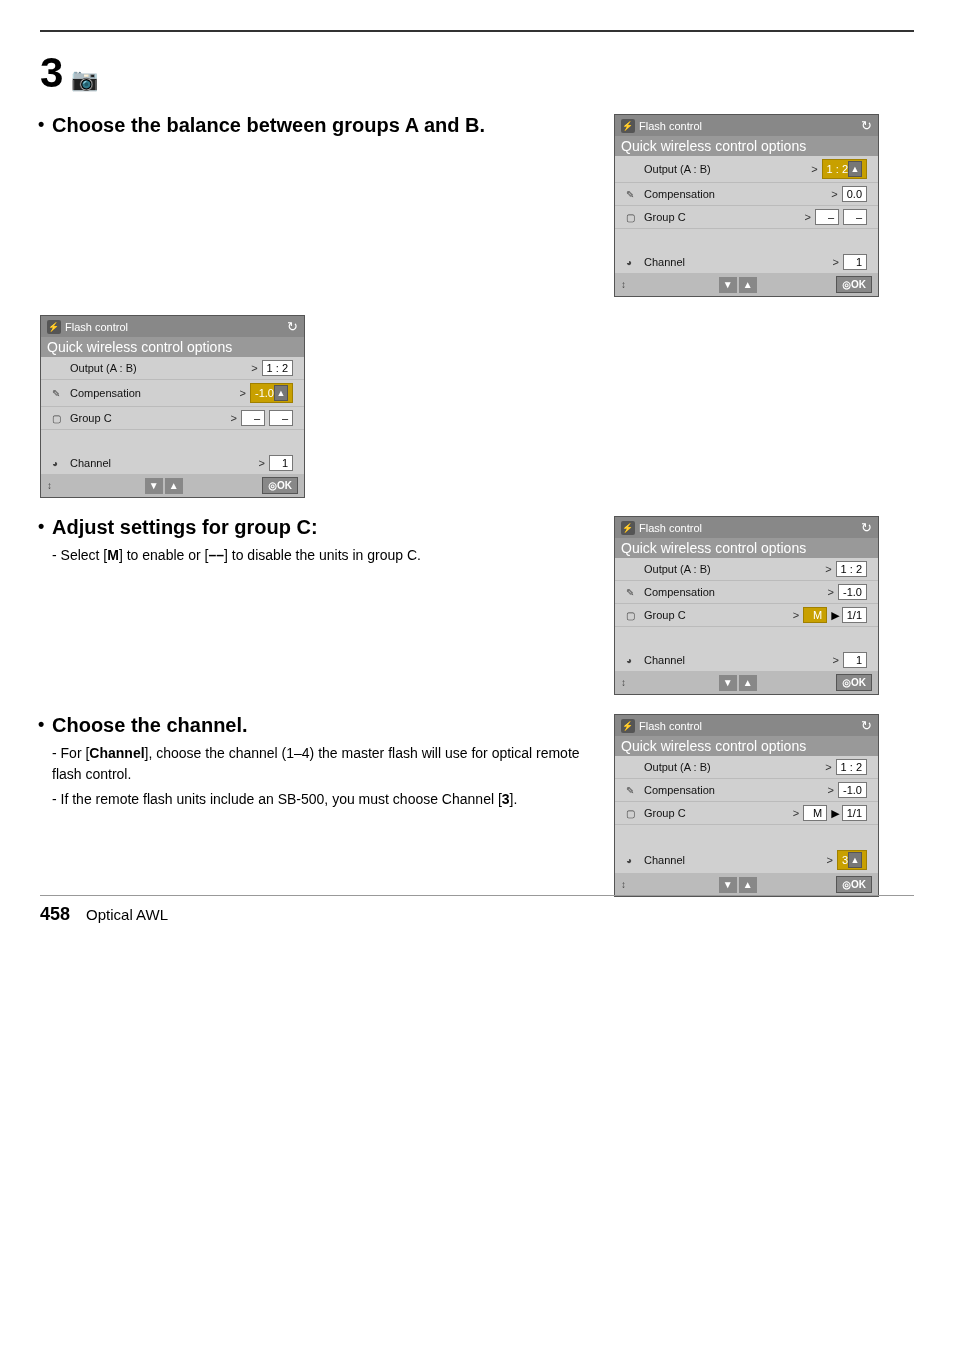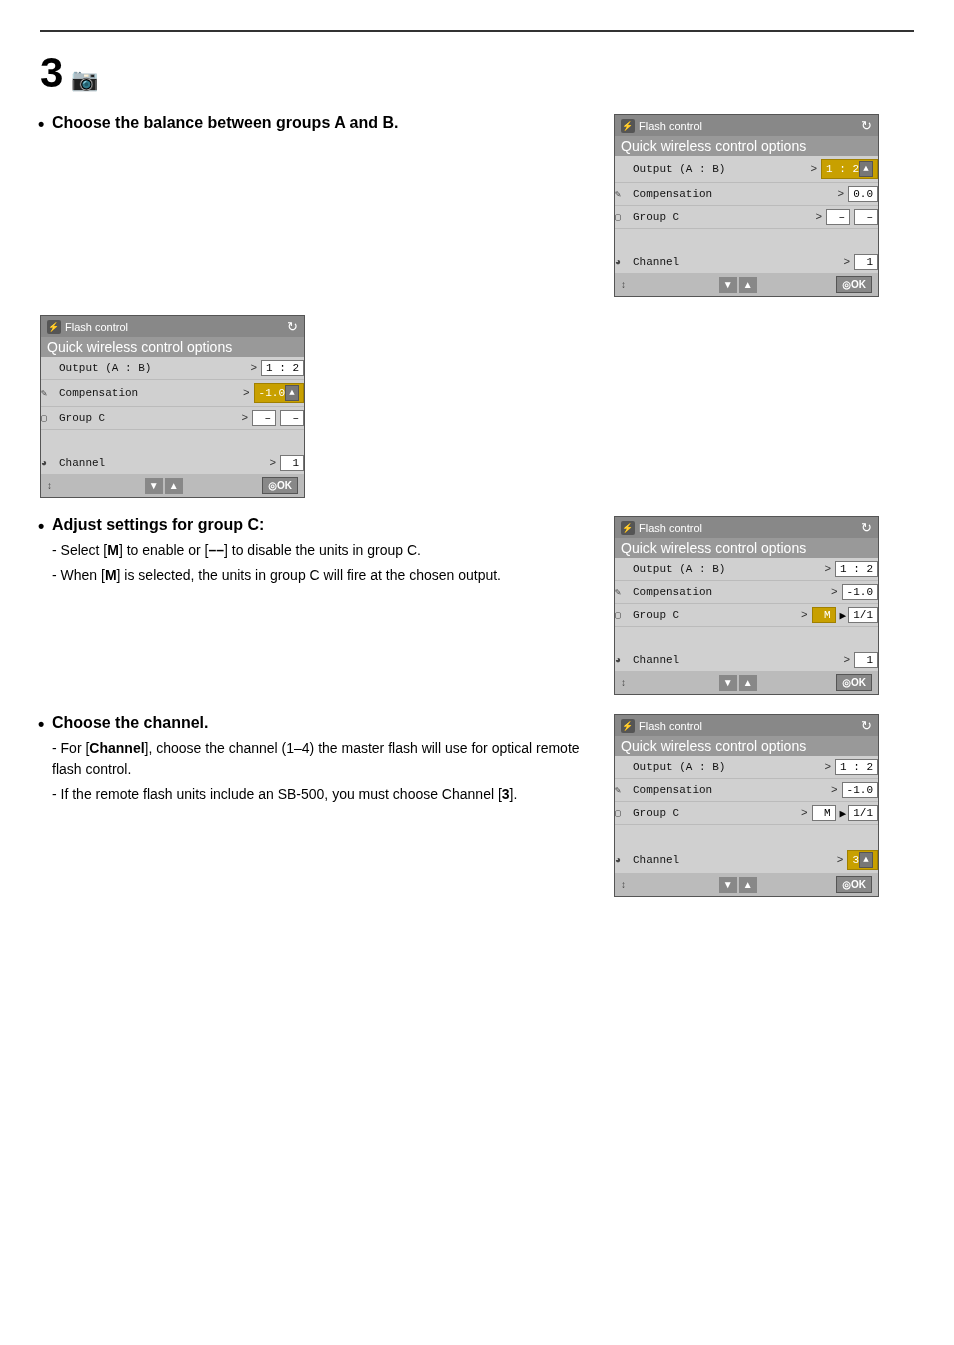--- a/index.html
+++ b/index.html
@@ -65,21 +65,21 @@
       flex: 1;
       padding-right: 20px;
     }
 
     .section-screen {
       width: 300px;
       flex-shrink: 0;
     }
 
     .bullet-item {
-      font-size: 16px;
+      font-size: 20px;
       font-weight: bold;
       font-family: Arial, sans-serif;
       margin-bottom: 6px;
       padding-left: 12px;
       position: relative;
     }
     .bullet-item::before {
       content: '•';
       position: absolute;
       left: -2px;
@@ -145,24 +145,23 @@
     }
 
     .screen-body {
       background: #d0d0d0;
       padding: 0;
     }
 
     .screen-row {
       display: flex;
       align-items: center;
-      padding: 3px 0;
+      padding: 3px 11px;
       border-bottom: 1px solid #bbb;
       min-height: 22px;
-      font-family: Liberation Mono, monospace;
     }
     .screen-row:last-child {
       border-bottom: none;
     }
 
     .row-icon {
       width: 18px;
       flex-shrink: 0;
       font-size: 10px;
       color: #444;
@@ -396,23 +395,20 @@
     </div>
 
     <div class="section-row">
       <div class="section-text">
         <div class="bullet-item">
           Adjust settings for group C:
         </div>
         <div class="sub-bullet">
           - Select [<strong>M</strong>] to enable or [<strong>––</strong>] to disable the units in group C.
         </div>
-        <div class="sub-bullet">
-          - When [<strong>M</strong>] is selected, the units in group C will fire at the chosen output.
-        </div>
       </div>
       <div class="section-screen">
         <div class="camera-screen">
           <div class="screen-header">
             <div class="screen-header-left">
               <div class="header-icon">⚡</div>
               <span>Flash control</span>
             </div>
             <span class="header-back">↻</span>
           </div>
@@ -519,13 +515,17 @@
               <div class="footer-arrow">▲</div>
             </div>
             <div class="footer-ok">◎OK</div>
           </div>
         </div>
       </div>
     </div>
 
   </div>
 
+  <div class="page-footer">
+    <span class="page-number">458</span>
+    <span class="page-section">Optical AWL</span>
+  </div>
 </div>
 
 </body></html>

